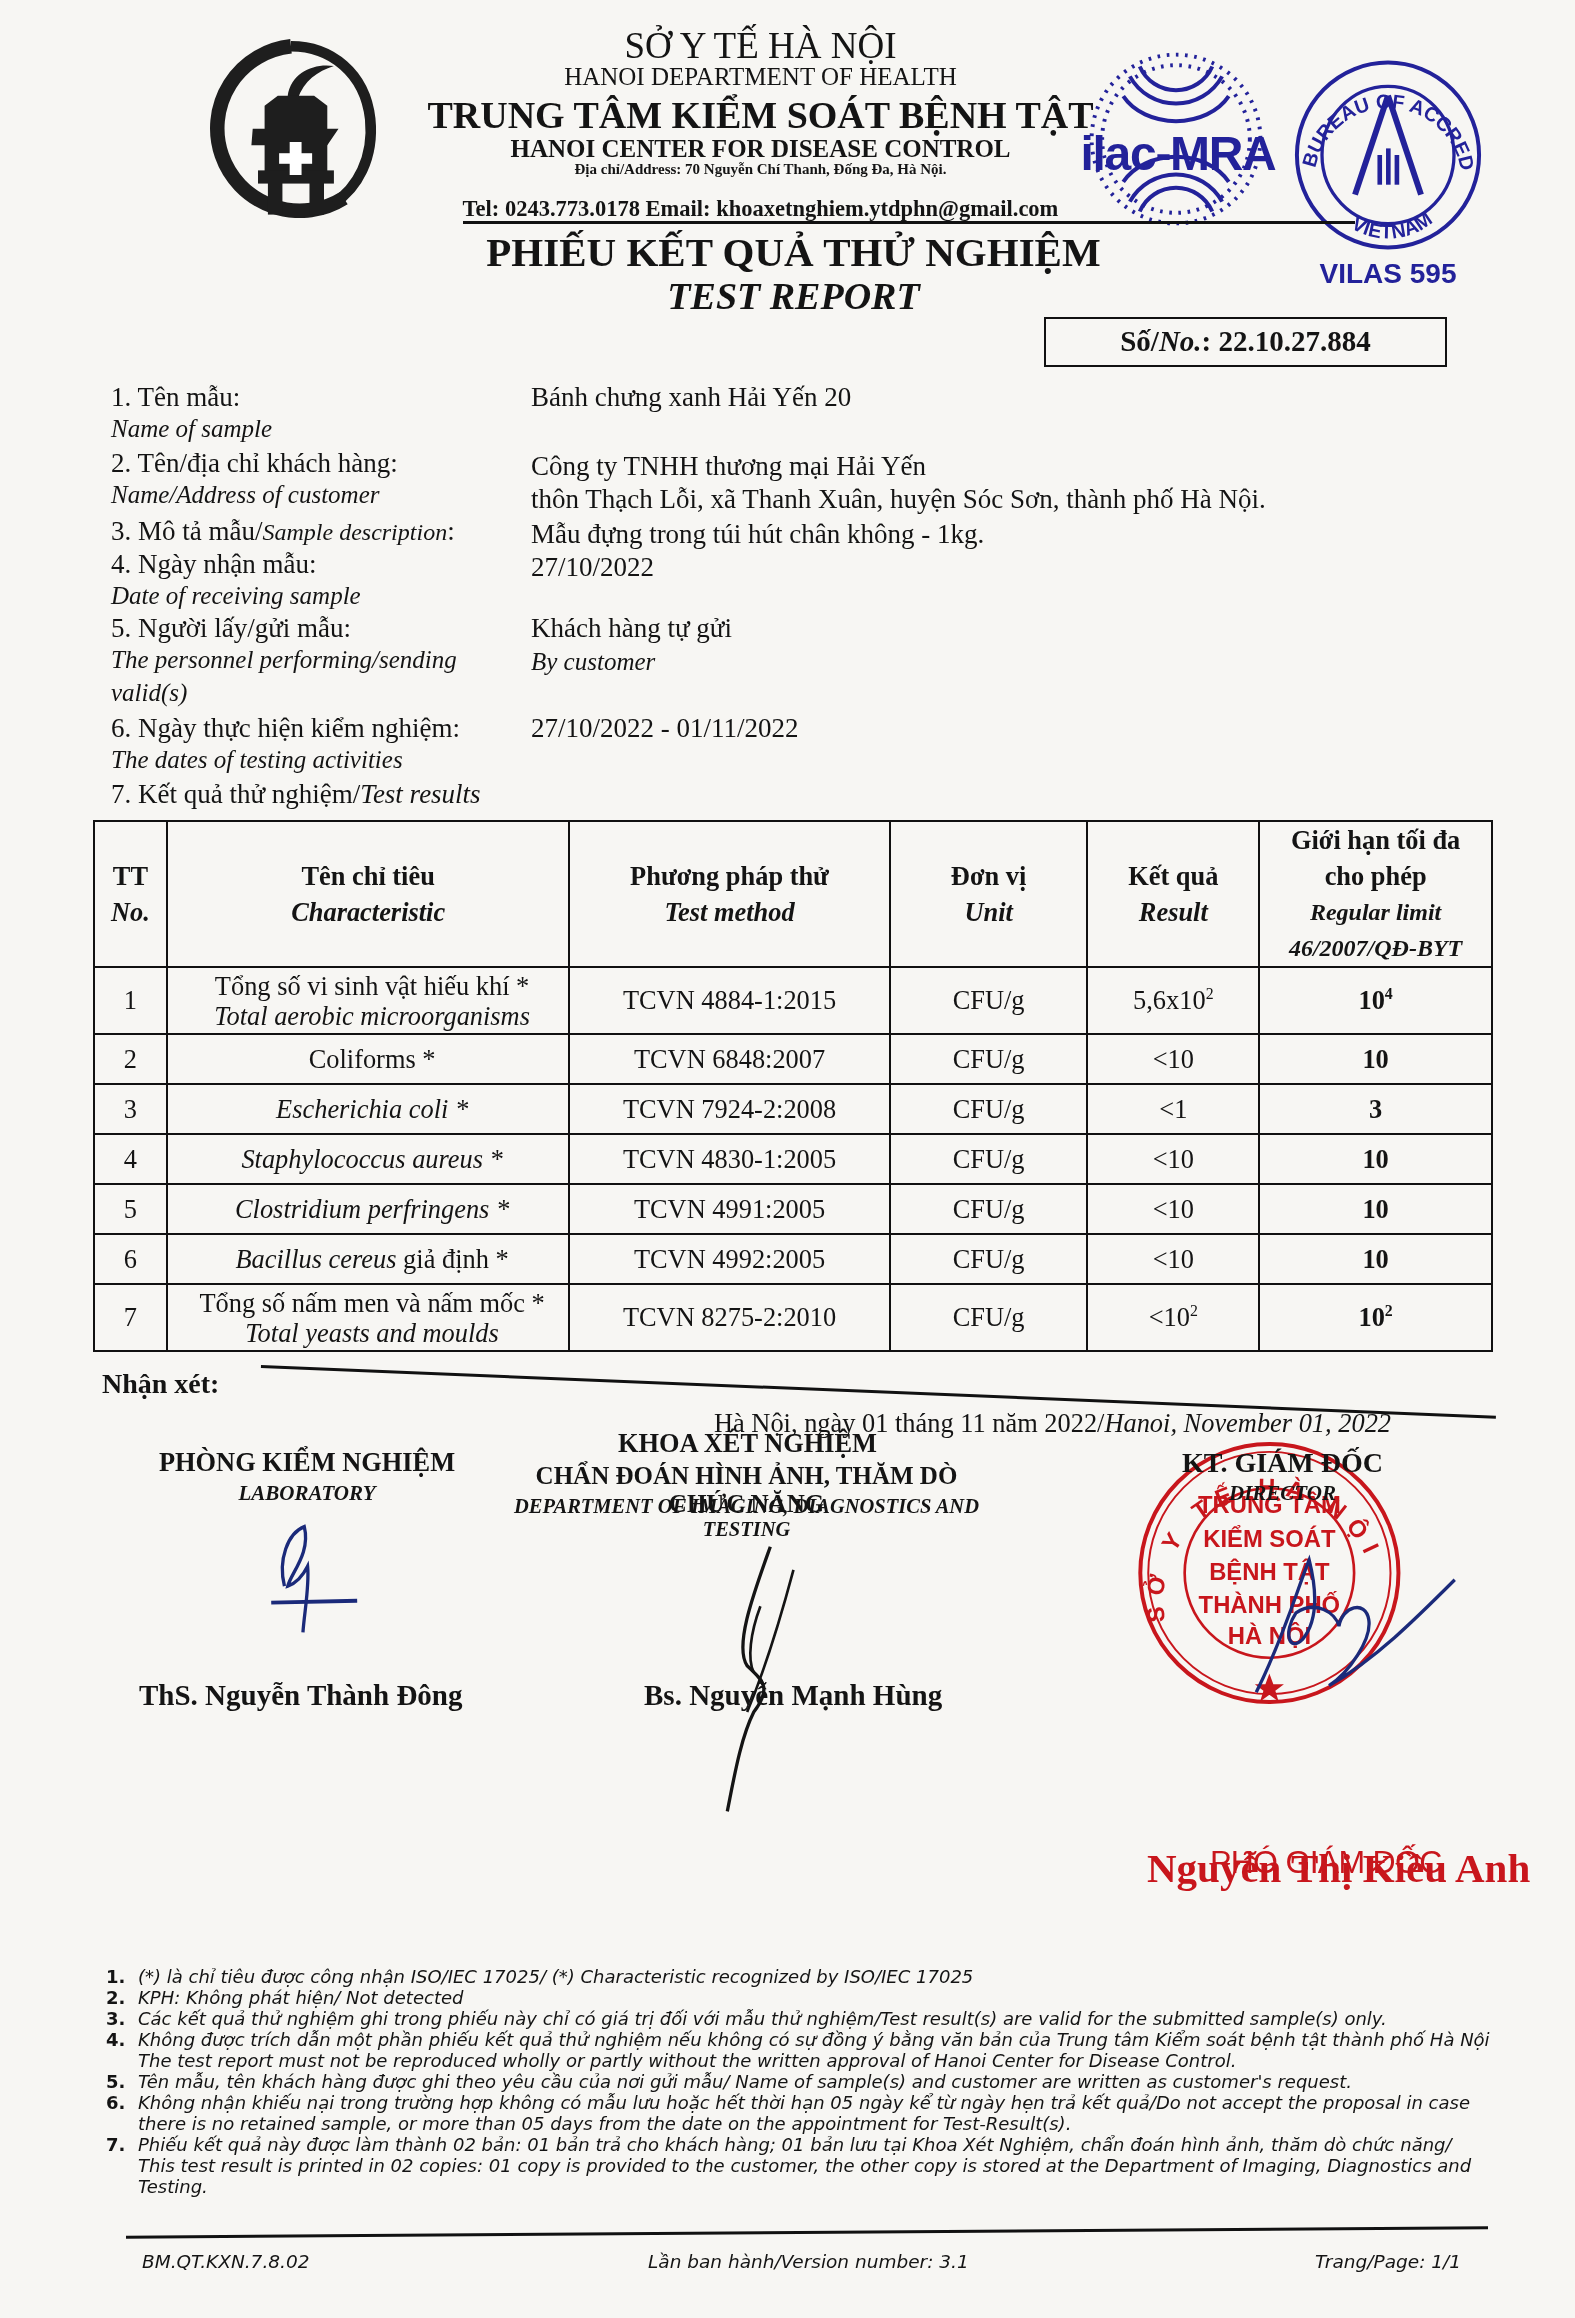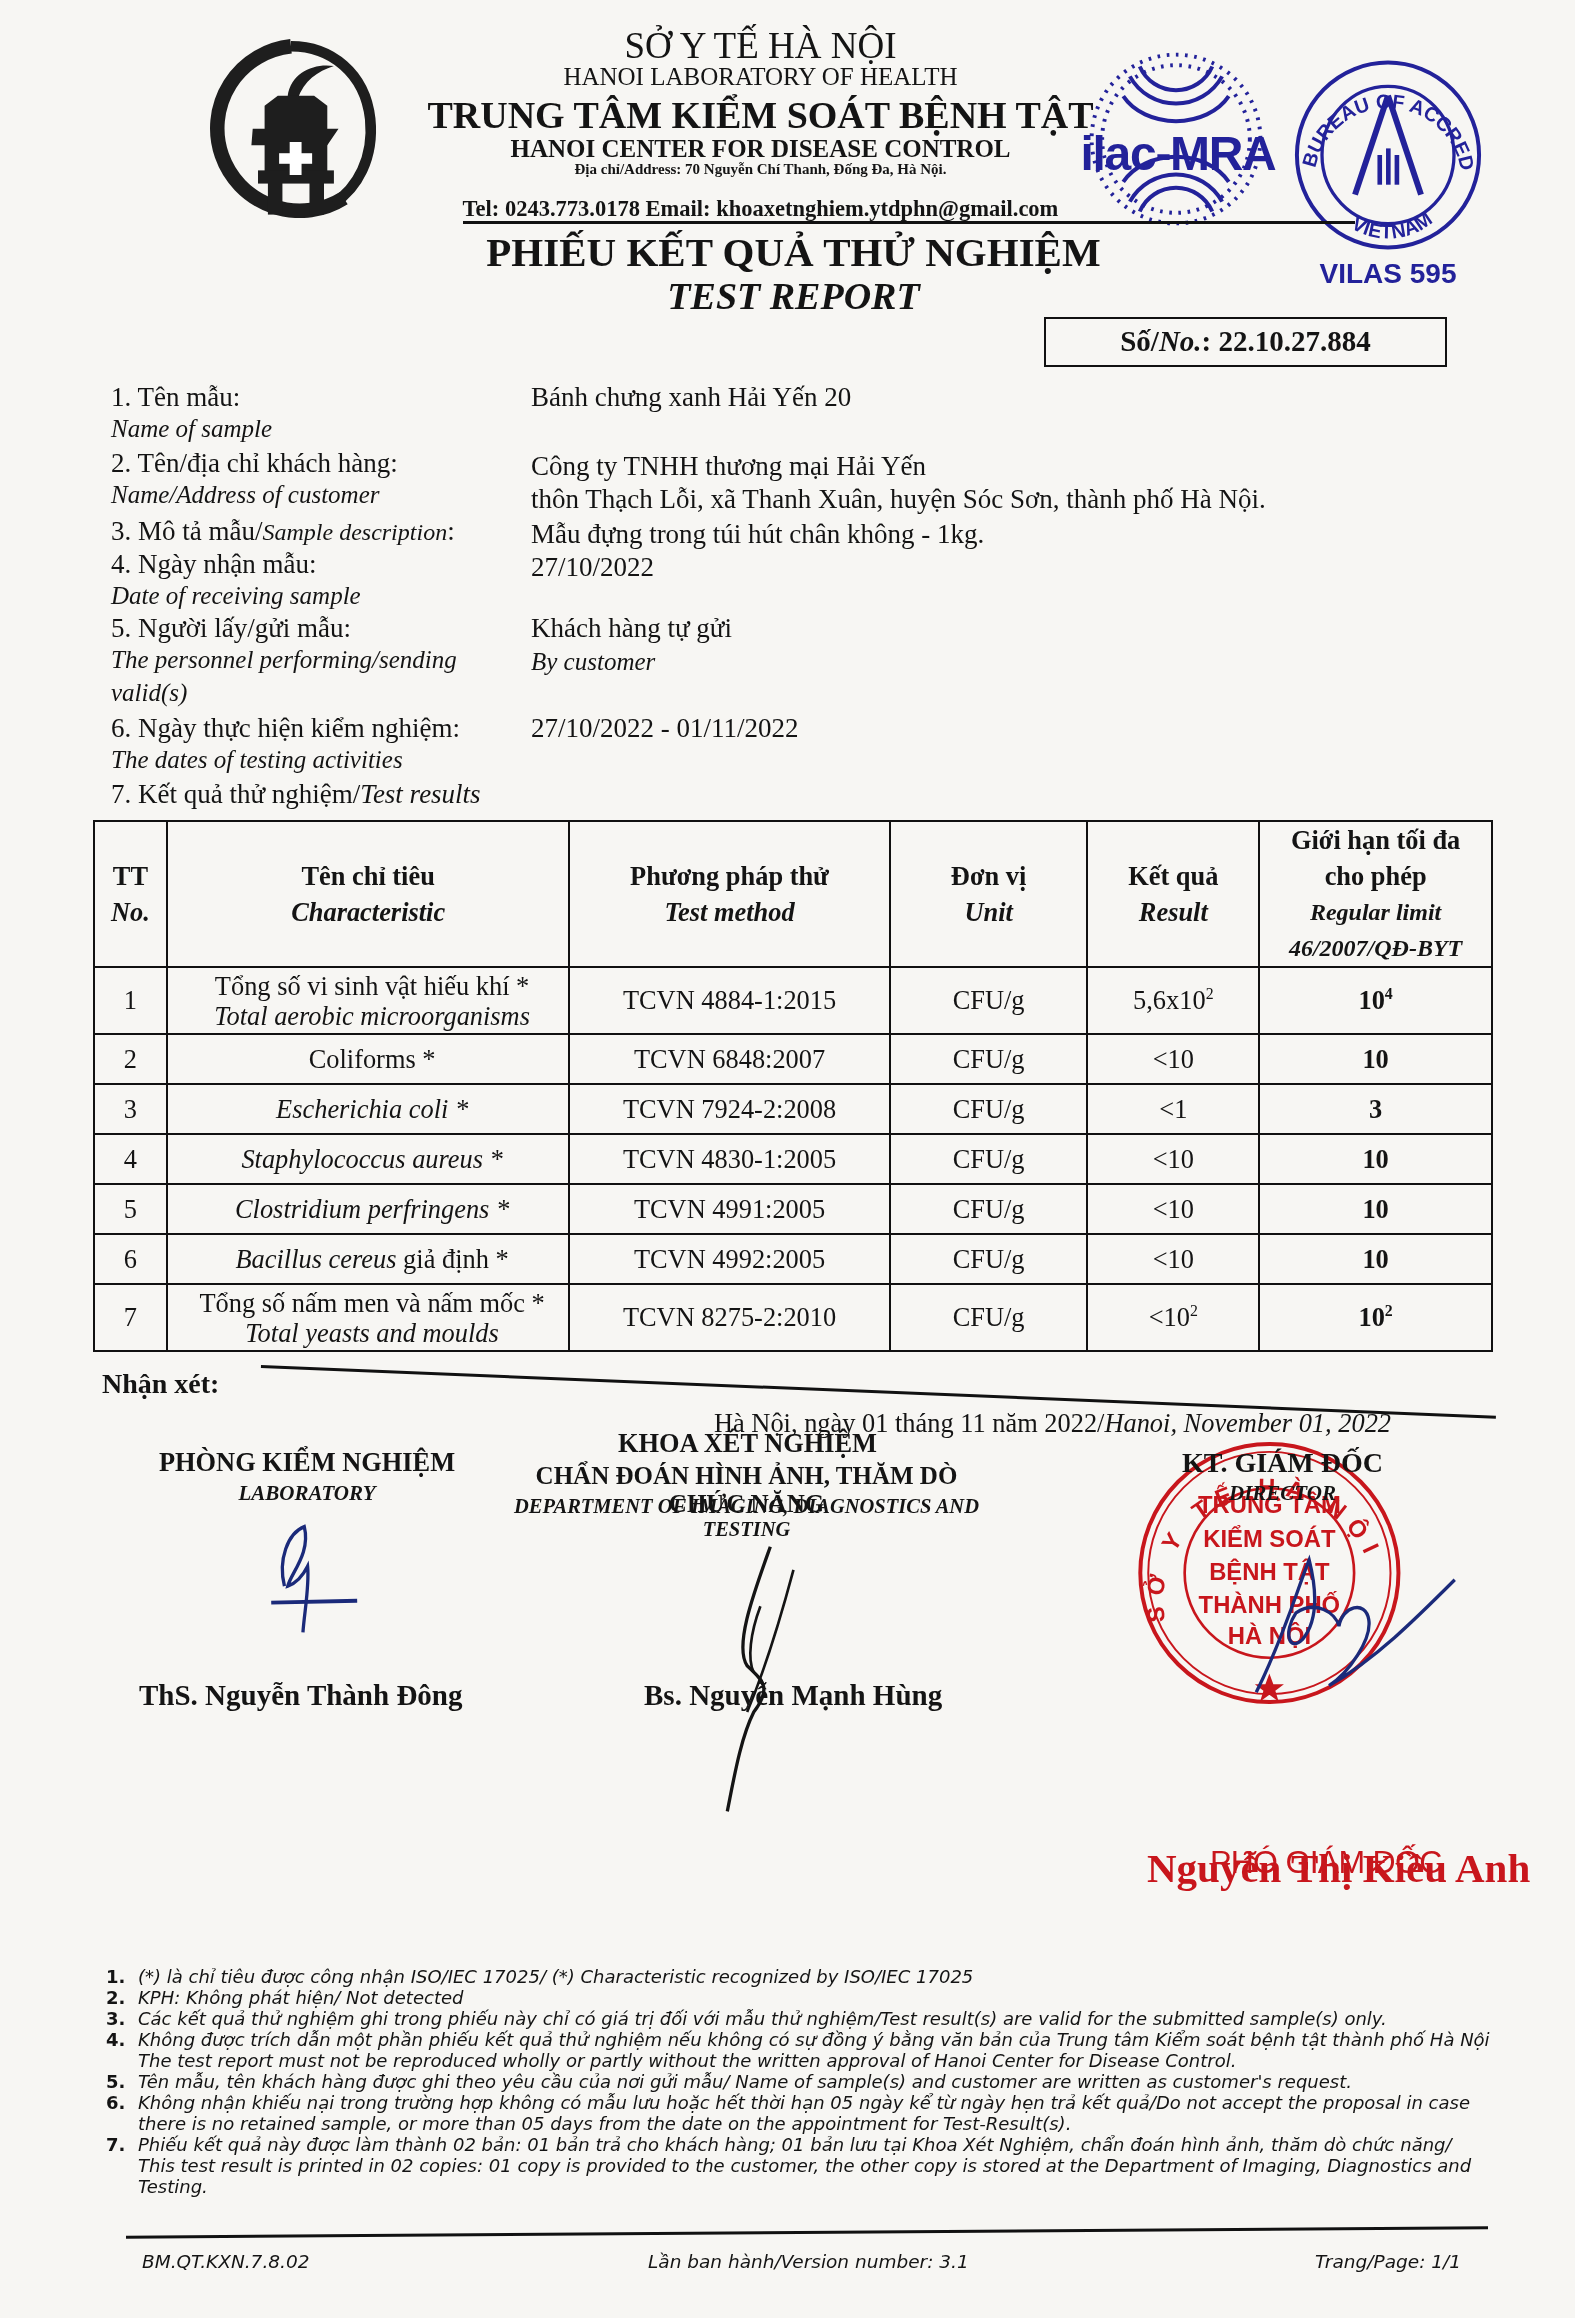--- a/index.html
+++ b/index.html
@@ -80,21 +80,21 @@
     <rect x="110" y="165" width="95" height="55" fill="#1e1e1e"></rect>
     <rect x="100" y="208" width="115" height="20" fill="#1e1e1e"></rect>
     <rect x="115" y="225" width="22" height="50" fill="#1e1e1e"></rect>
     <rect x="178" y="225" width="22" height="50" fill="#1e1e1e"></rect>
     <rect x="148" y="165" width="18" height="50" fill="#fff"></rect>
     <rect x="132" y="182" width="50" height="16" fill="#fff"></rect>
   </svg>
 </div>
 
 <div class="abs hdr hdr-l1">SỞ Y TẾ HÀ NỘI</div>
-<div class="abs hdr hdr-l2">HANOI LABORATORY OF HEALTH</div>
+<div class="abs hdr hdr-l2">HANOI DEPARTMENT OF HEALTH</div>
 <div class="abs hdr hdr-l3">TRUNG TÂM KIỂM SOÁT BỆNH TẬT</div>
 <div class="abs hdr hdr-l4">HANOI CENTER FOR DISEASE CONTROL</div>
 <div class="abs hdr hdr-l5">Địa chỉ/Address: 70 Nguyễn Chí Thanh, Đống Đa, Hà Nội.</div>
 <div class="abs hdr hdr-l6">Tel: 0243.773.0178  Email: khoaxetnghiem.ytdphn@gmail.com</div>
 
 <div class="abs ilac">
   <svg width="198" height="178" viewBox="0 0 300 270">
     <g fill="none" stroke="#23229a" stroke-width="6" stroke-dasharray="4 10">
       <circle cx="150" cy="135" r="128"></circle>
       <circle cx="150" cy="135" r="112"></circle>

